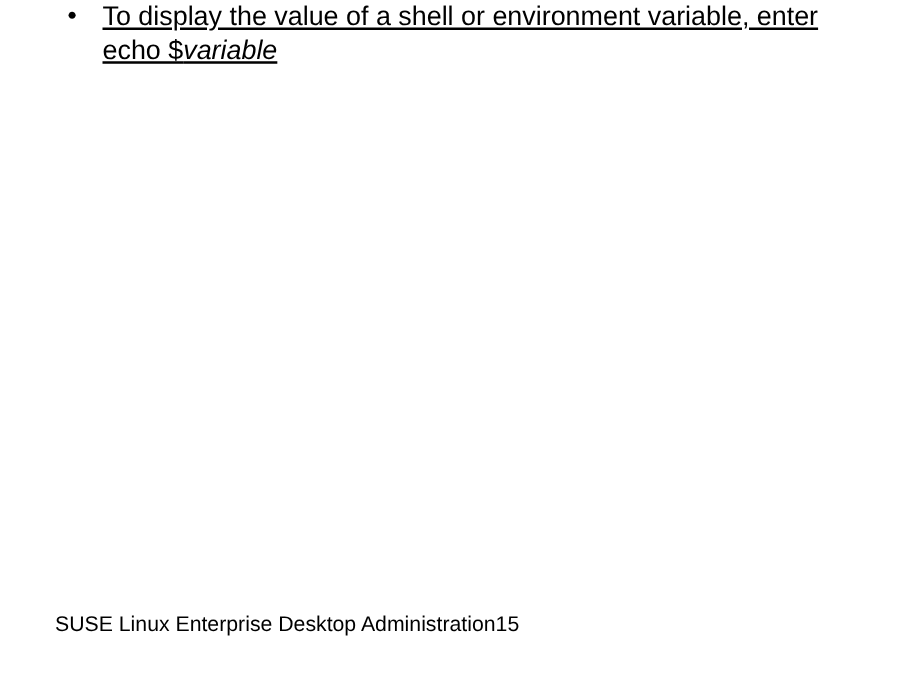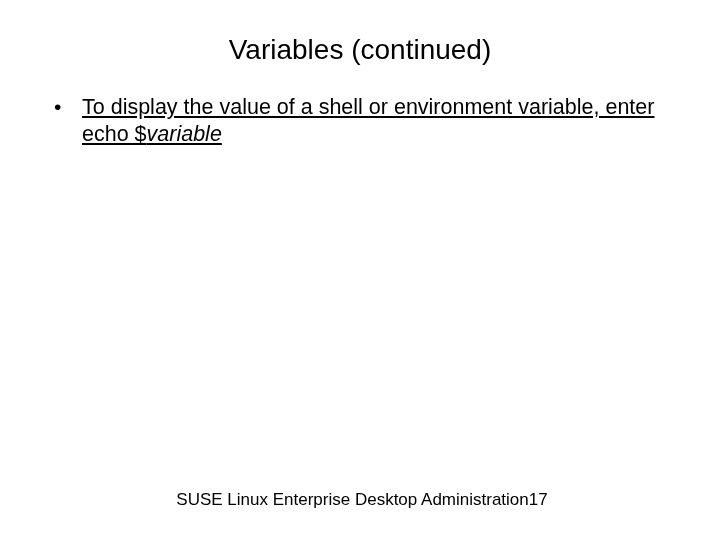--- a/index.html
+++ b/index.html
@@ -45,35 +45,34 @@
       top: 0;
       font-size: 21px;
     }
     .italic { font-style: italic; }
     .footer {
       position: absolute;
       bottom: 30px;
       left: 44px;
       right: 40px;
       display: flex;
-      justify-content: center;
+      justify-content: flex-start;
       font-size: 17px;
     }
   </style>
 </head>
 <body>
 
 <div class="slide">
-  <h1 class="title">Variables (continued)</h1>
 
   <div class="content">
     <ul class="bullets">
       <li>
         <span>To display the value of a shell or environment variable, enter echo $</span><span class="italic">variable</span><span></span>
       </li>
     </ul>
   </div>
 
   <div class="footer">
     <span>SUSE Linux Enterprise Desktop Administration</span>
-    <span>17</span>
+    <span>15</span>
   </div>
 </div>
 
 </body></html>

